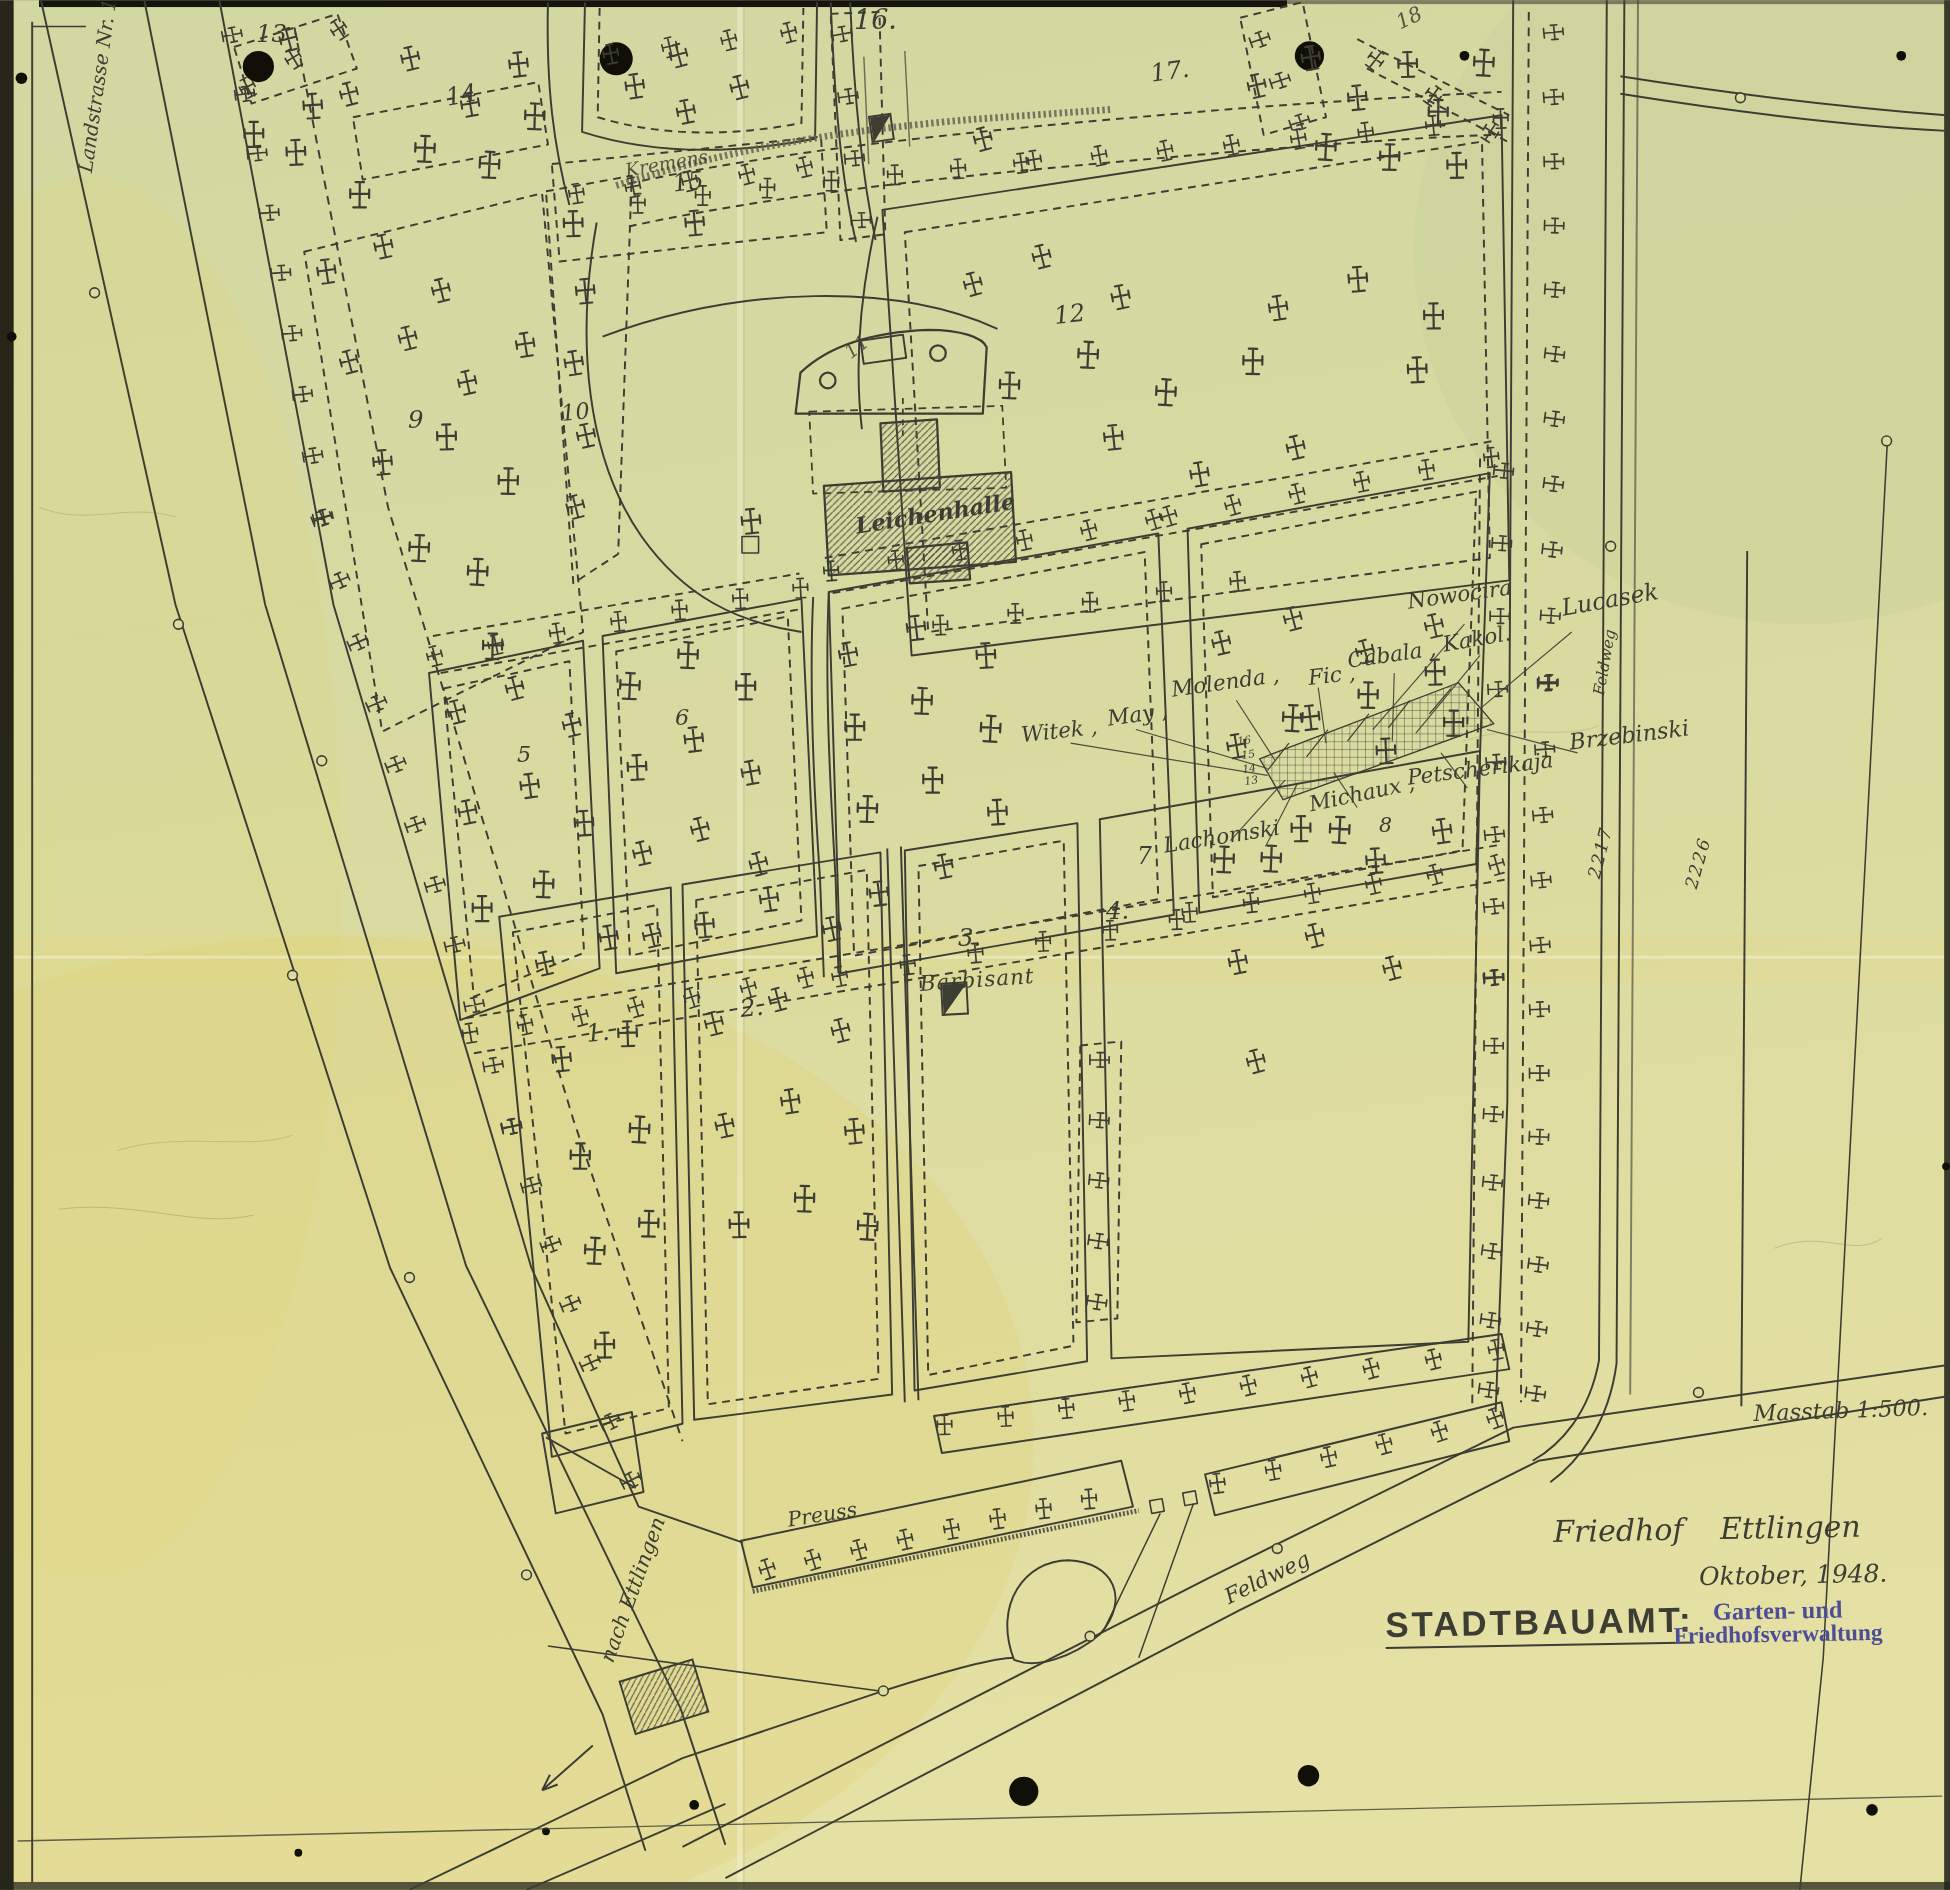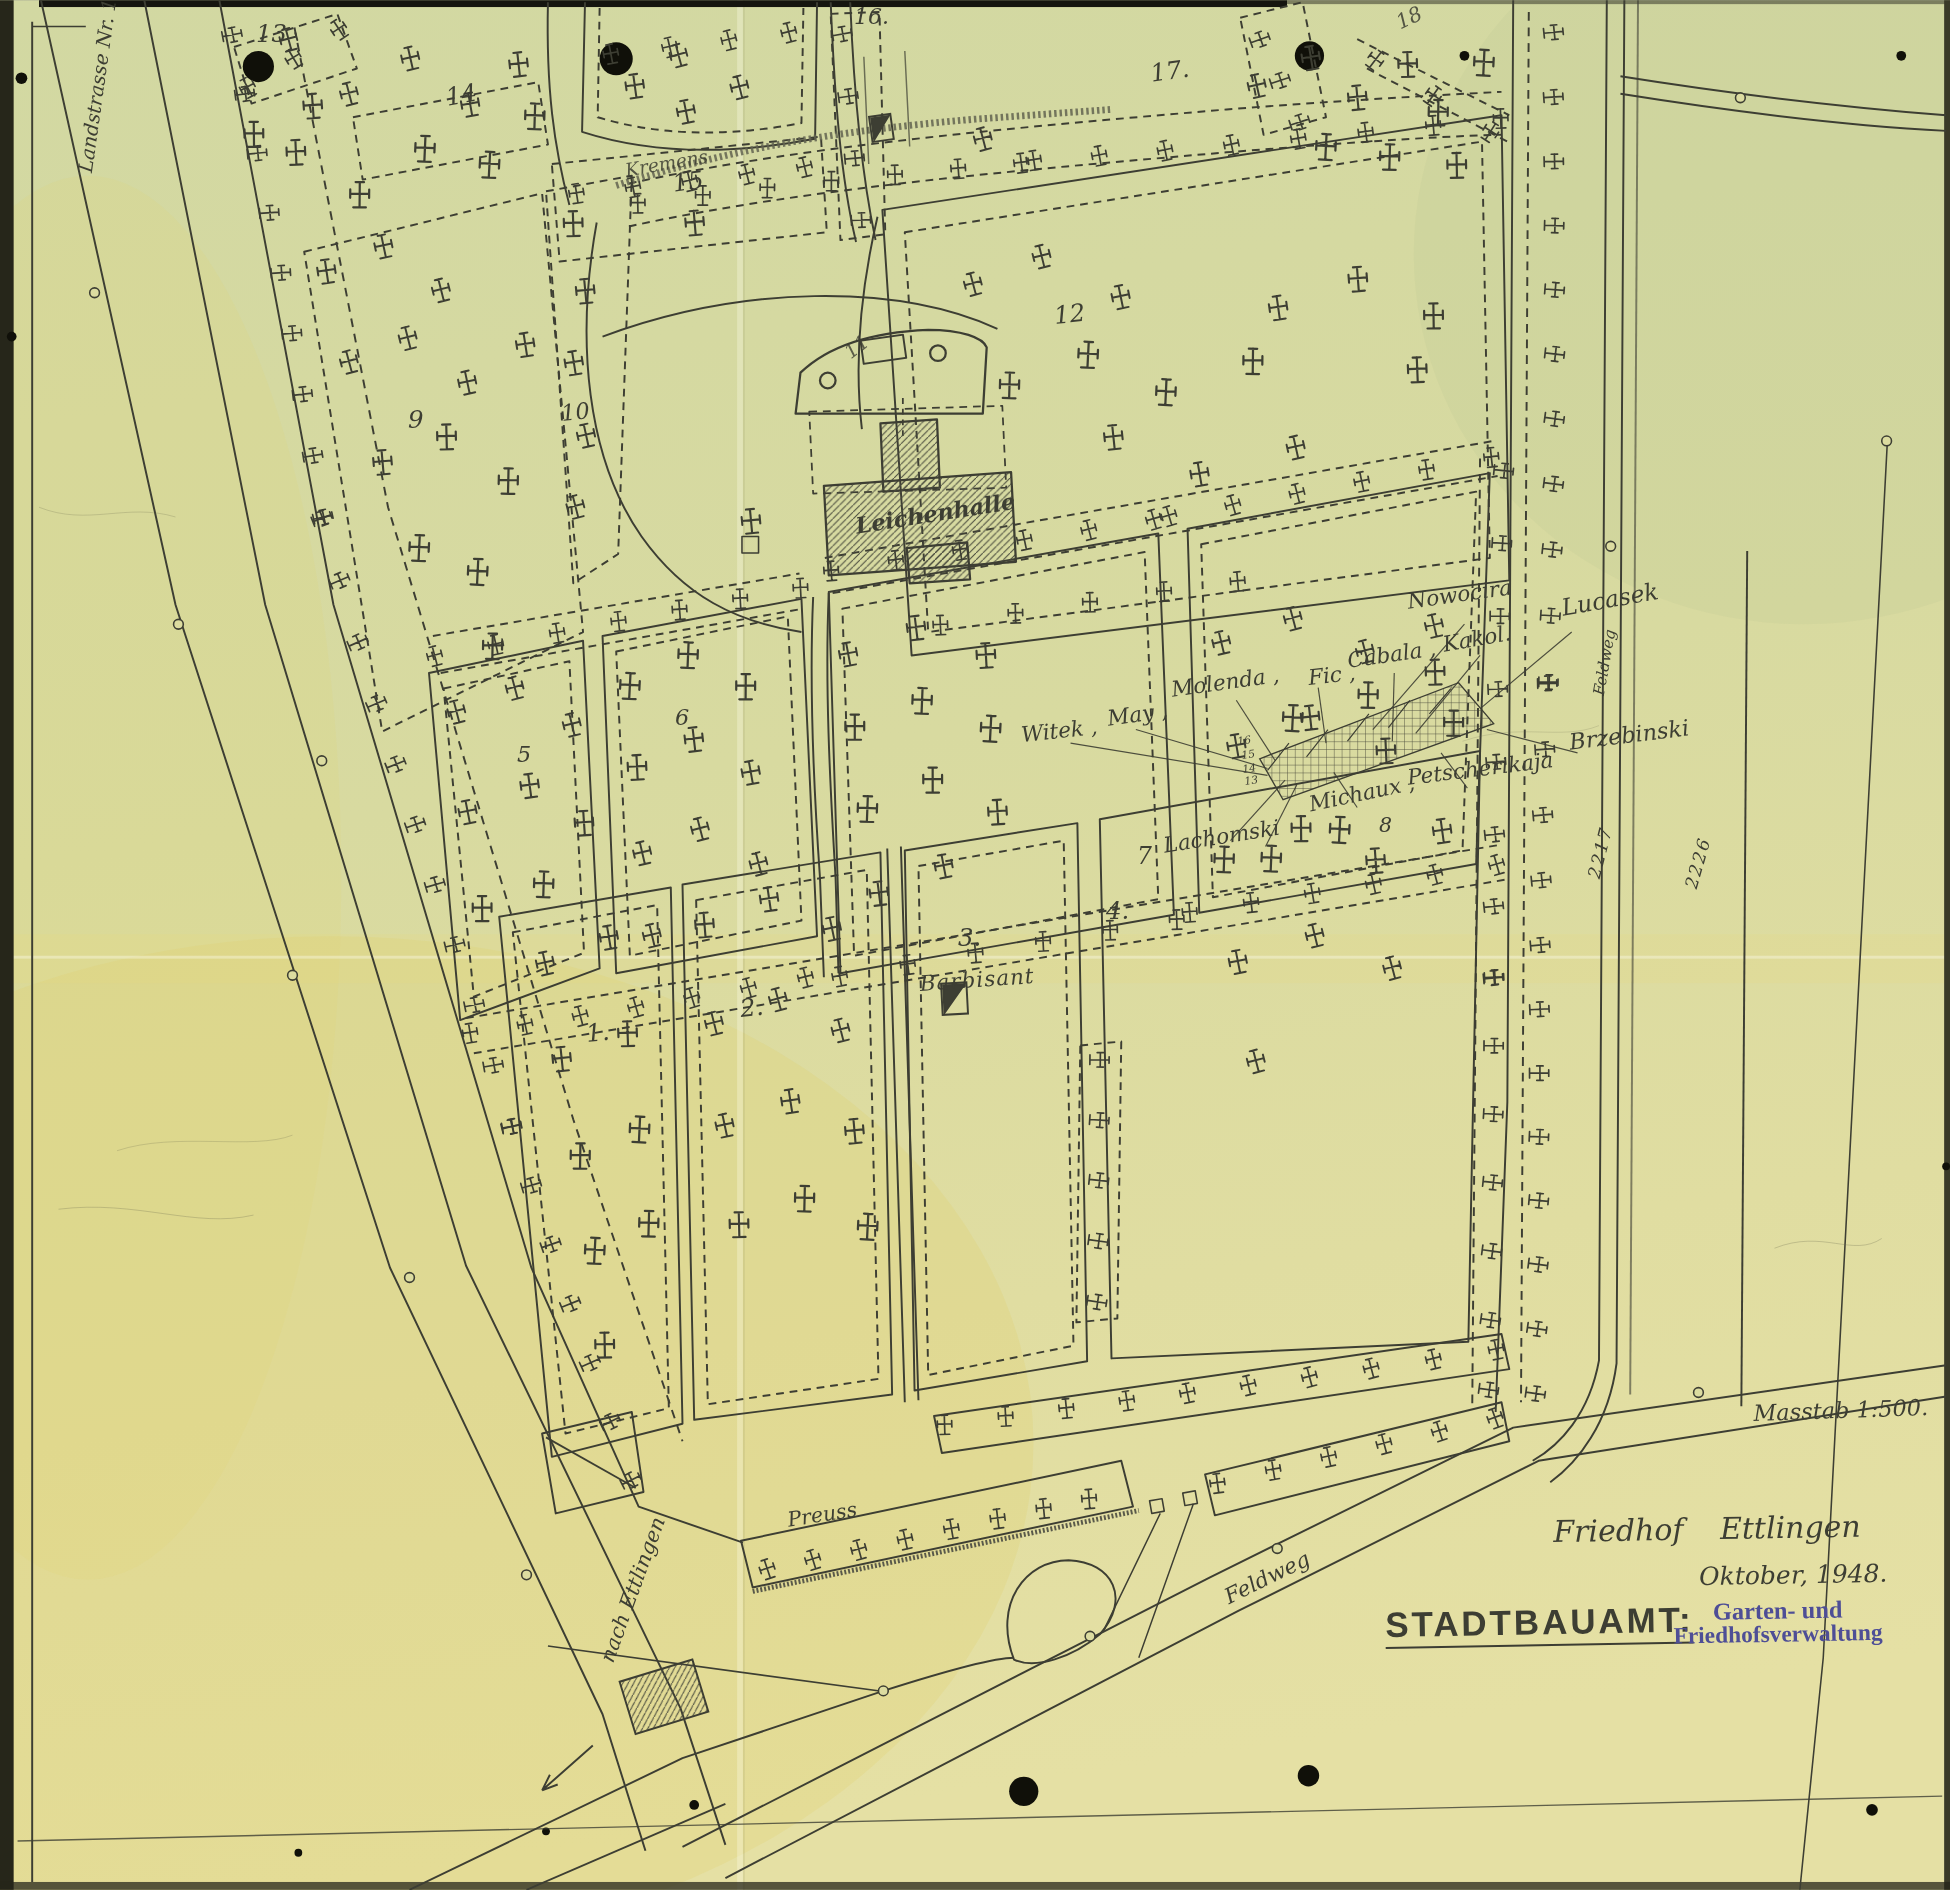--- a/index.html
+++ b/index.html
@@ -561,21 +561,21 @@
   <div class="lbl" style="left: 1586px; top: 876px; font-size: 17.6px; letter-spacing: 2px; transform: rotate(-76deg); color: rgb(61, 62, 51);">2217</div>
   <div class="lbl" style="left: 1683px; top: 886px; font-size: 17.6px; letter-spacing: 2px; transform: rotate(-74deg); color: rgb(61, 62, 51);">2226</div>
 
   <div class="lbl" style="left: 624px; top: 162px; font-size: 18.5px; transform: rotate(-10deg); opacity: 0.85; color: rgb(61, 62, 51);">Kremens</div>
   <div class="lbl" style="left: 854px; top: 515px; font-size: 22.4px; font-weight: bold; transform: rotate(-9deg); color: rgb(61, 62, 51);">Leichenhalle</div>
   <div class="lbl" style="left: 786px; top: 1510px; font-size: 20.5px; transform: rotate(-9deg); color: rgb(61, 62, 51);">Preuss</div>
   <div class="lbl" style="left: 919px; top: 973px; font-size: 21.5px; letter-spacing: 1px; transform: rotate(-4deg); color: rgb(61, 62, 51);">Barbisant</div>
 
   <div class="lbl num" style="left: 256px; top: 21.5px; font-size: 24.4px; color: rgb(61, 62, 51);">13</div>
   <div class="lbl num" style="left: 444px; top: 86px; font-size: 24.4px; transform: rotate(-10deg); color: rgb(61, 62, 51);">14</div>
-  <div class="lbl num" style="left: 854px; top: 5.9px; font-size: 22px; color: rgb(61, 62, 51);">16.</div>
+  <div class="lbl num" style="left: 854px; top: 5.9px; font-size: 27px; color: rgb(61, 62, 51);">16.</div>
   <div class="lbl num" style="left: 1149px; top: 62px; font-size: 24.4px; transform: rotate(-8deg); color: rgb(61, 62, 51);">17.</div>
   <div class="lbl num" style="left: 1393px; top: 13.7px; font-size: 20.5px; transform: rotate(-25deg); opacity: 0.85; color: rgb(61, 62, 51);">18</div>
   <div class="lbl num" style="left: 671px; top: 172px; font-size: 24.4px; transform: rotate(-8deg); color: rgb(61, 62, 51);">15</div>
   <div class="lbl num" style="left: 1053px; top: 304px; font-size: 24.4px; transform: rotate(-6deg); color: rgb(61, 62, 51);">12</div>
   <div class="lbl num" style="left: 408px; top: 408px; font-size: 24.4px; color: rgb(61, 62, 51);">9</div>
   <div class="lbl num" style="left: 560px; top: 402px; font-size: 22.4px; transform: rotate(-6deg); color: rgb(61, 62, 51);">10</div>
   <div class="lbl num" style="left: 841px; top: 347px; font-size: 19.5px; transform: rotate(-38deg); opacity: 0.8; color: rgb(61, 62, 51);">11</div>
   <div class="lbl num" style="left: 517px; top: 743px; font-size: 22.4px; color: rgb(61, 62, 51);">5</div>
   <div class="lbl num" style="left: 675px; top: 706px; font-size: 22.4px; color: rgb(61, 62, 51);">6</div>
   <div class="lbl num" style="left: 1137px; top: 845px; font-size: 23.4px; color: rgb(61, 62, 51);">7</div>

